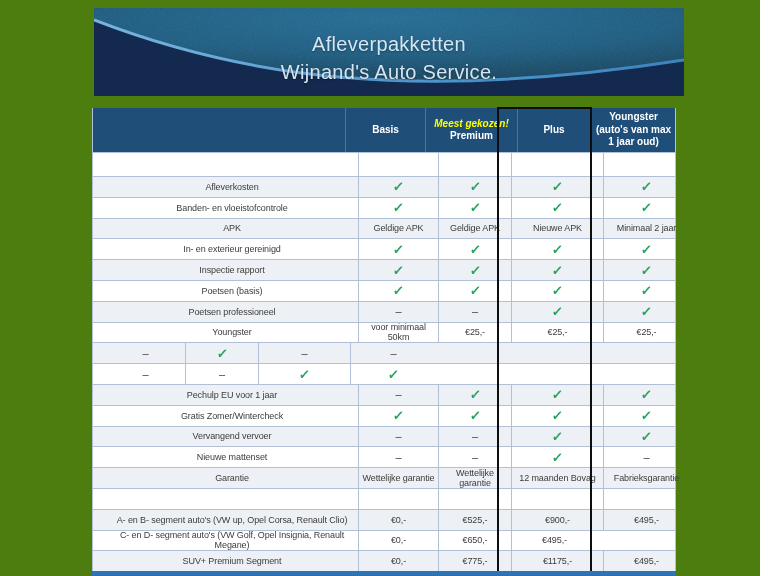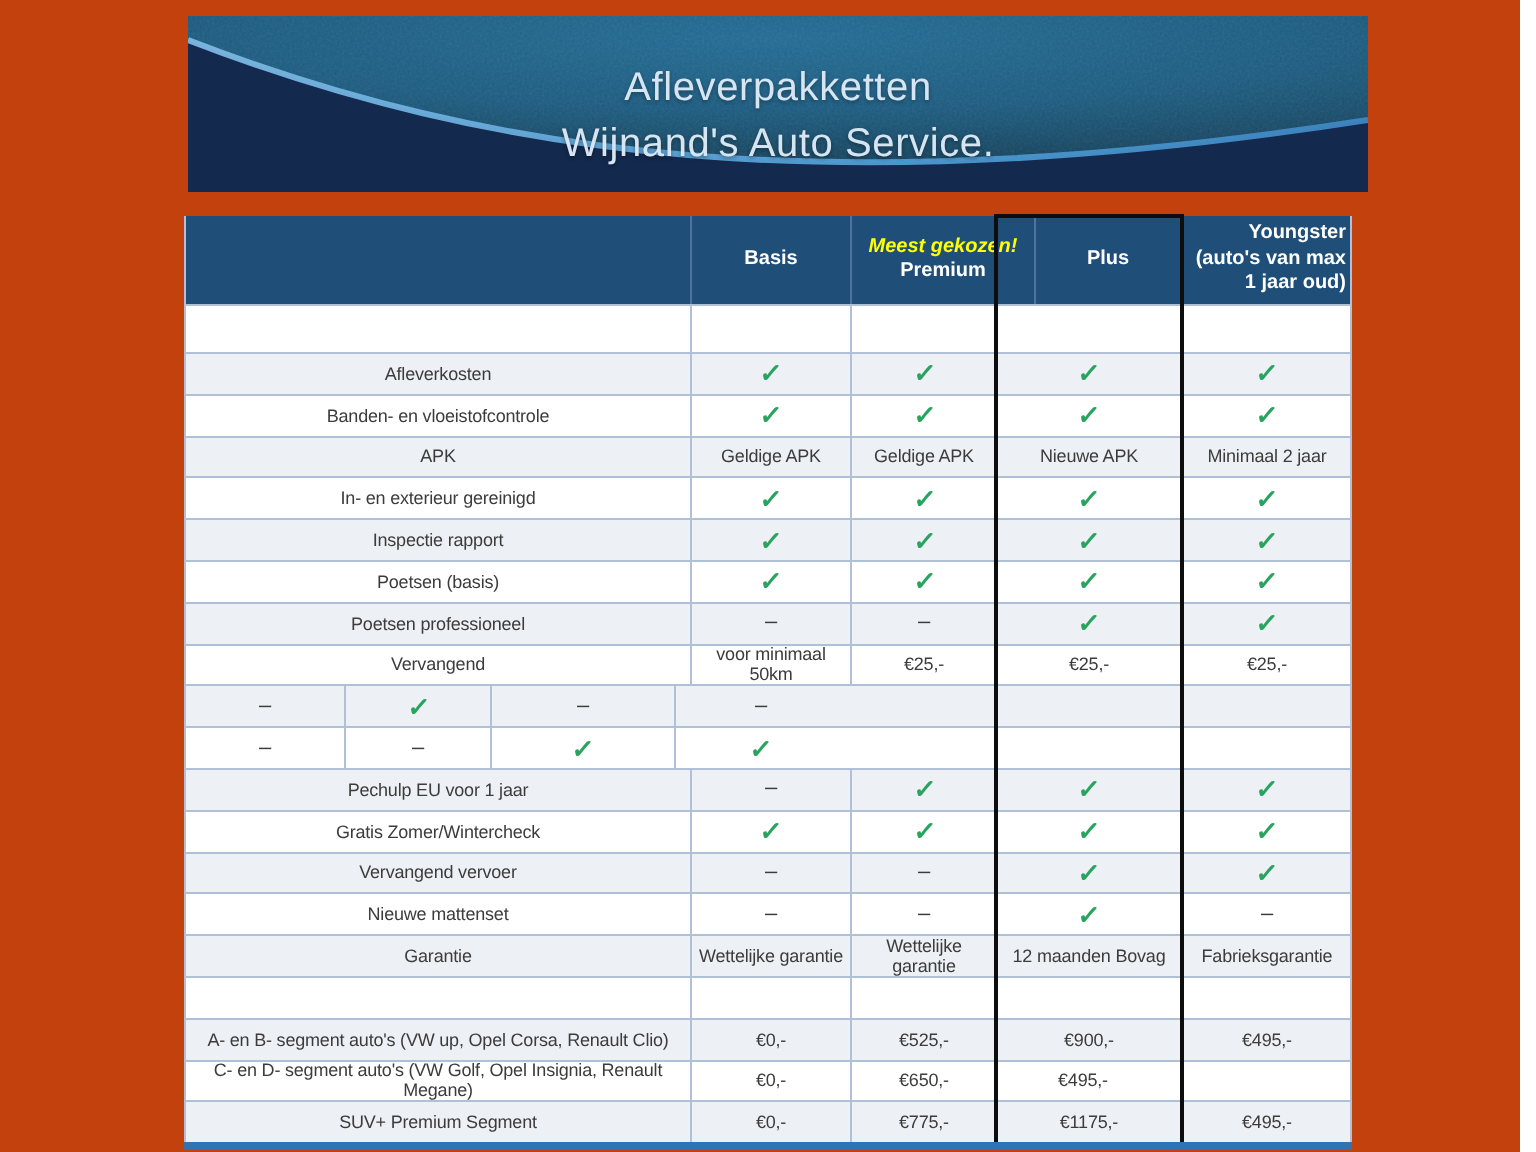--- a/index.html
+++ b/index.html
@@ -1,37 +1,37 @@
 <!DOCTYPE html>
 <html style="--hdr: #1F4E79; --badge: #FFFF00; --check: #29A45F; --stripe: #EDF0F4; --grid: #B0C0D6; --bar: #2E74B5;"><head>
 <meta charset="utf-8">
 <style>
   * { box-sizing: border-box; margin: 0; padding: 0; }
   html,body { width:768px; height:576px; background:#ffffff; overflow:hidden;
               font-family:"Liberation Sans", sans-serif; }
-  .page { position:relative; width:760px; height:576px; background:#c2410c; }
+  .page { position:relative; width:760px; height:576px; background:#4d7c0f; }
 
   
   .banner { position:absolute; left:94px; top:8px; width:590px; height:88px; overflow:hidden; }
   .banner svg { position:absolute; left:0; top:0; width:100%; height:100%; display:block; }
   .banner-title { position:absolute; left:0; right:0; top:22px; text-align:center;
                   color:#d6e5f2; font-size:20px; line-height:28px; letter-spacing:.3px;
                   text-shadow:0 1px 2px rgba(0,0,0,.35); }
 
   
   .pkg-table { position:absolute; left:92px; top:108px; width:584px;
                border-left:1px solid var(--grid); border-right:1px solid var(--grid); }
   .hrow { display:flex; height:44px; background:var(--hdr); }
   .hcell { border-right:1px solid #4d749e; color:#fff; font-weight:bold; font-size:10px;
            line-height:12.5px; display:flex; flex-direction:column; align-items:center;
            justify-content:center; text-align:center; padding:2px 3px; }
-  .hcell:last-child { border-right:none;text-align:right; }
+  .hcell:last-child { border-right:none; }
   .badge { color:var(--badge); font-style:italic; font-weight:bold; font-size:10px; }
 
-  .row { display:flex; height:20.8px; border-top:1px solid var(--grid); background:#fff; }
+  .row { display:flex; height:20.8px; border-top:1px solid var(--grid); background:#fff;padding-left:13px; }
   .row.stripe { background:var(--stripe); }
   .row.tall { height:24px; }
   .cell { border-right:1px solid var(--grid); display:flex; align-items:center;
           justify-content:center; text-align:center; font-size:9px; color:#3c3c3c;
           letter-spacing:-.1px; overflow:hidden; padding:0 2px; }
   .cell:last-child { border-right:none; }
 
   .c0 { width:253px; flex:0 0 253px; }
   .c1 { width:80px;  flex:0 0 80px; }
   .c2 { width:73px;  flex:0 0 73px; }
@@ -208,21 +208,21 @@
           <div class="dash">–</div>
         </div>
         <div class="cell c3">
           <div class="check">✓</div>
         </div>
         <div class="cell c4">
           <div class="check">✓</div>
         </div>
       </div>
       <div class="row">
-        <div class="cell label c0">Vervangend</div>
+        <div class="cell label c0">Youngster</div>
         <div class="cell c1">
           <div class="val">voor minimaal 50km</div>
         </div>
         <div class="cell c2">
           <div class="val">€25,-</div>
         </div>
         <div class="cell c3">
           <div class="val">€25,-</div>
         </div>
         <div class="cell c4">

